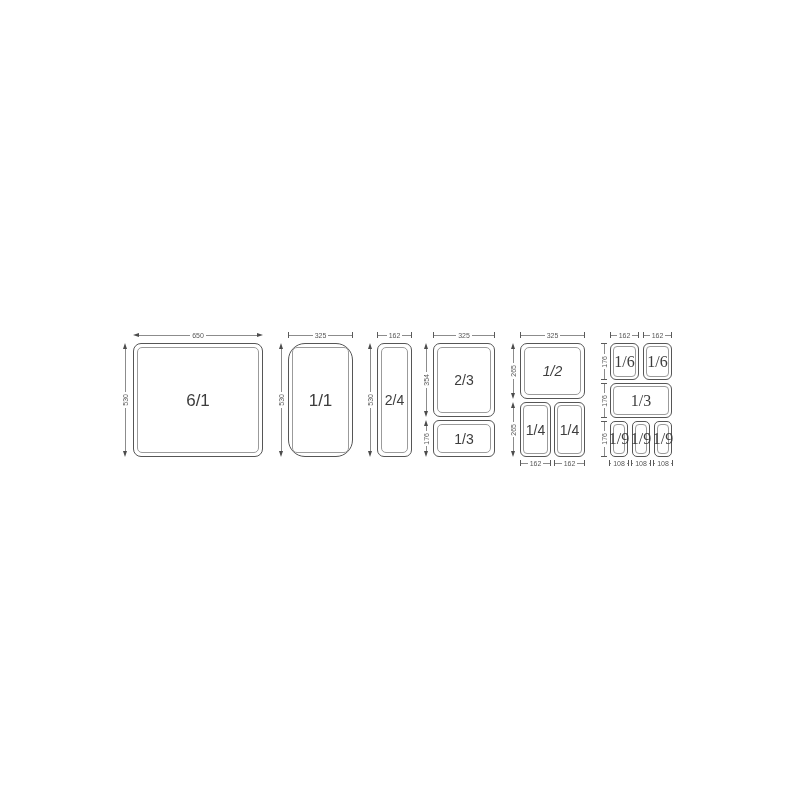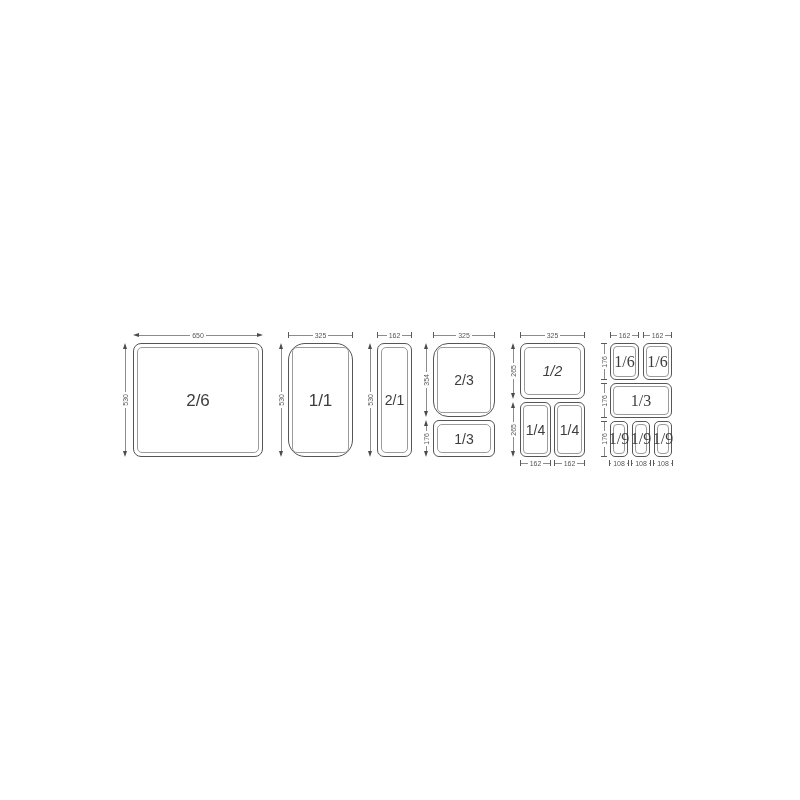--- a/index.html
+++ b/index.html
@@ -60,21 +60,21 @@
     <span class="ar ar-r"></span>
   </div>
   <div class="vdim" style="left:121px;top:343px;height:114px;">
     <span class="ar ar-u"></span>
     <span class="vln"></span>
     <span class="vdl">530</span>
     <span class="vln"></span>
     <span class="ar ar-d"></span>
   </div>
   <div class="cell" style="left:133px;top:343px;width:130px;height:114px;border-radius:8px;">
-    <span class="pan-label fs-l">2/6</span>
+    <span class="pan-label fs-l">6/1</span>
   </div>
 
   <div class="hdim" style="left:288px;top:331px;width:65px;">
     <span class="htick"></span>
     <span class="hln"></span>
     <span class="hdl">325</span>
     <span class="hln"></span>
     <span class="htick"></span>
   </div>
   <div class="vdim" style="left:277px;top:343px;height:114px;">
@@ -96,21 +96,21 @@
     <span class="htick"></span>
   </div>
   <div class="vdim" style="left:366px;top:343px;height:114px;">
     <span class="ar ar-u"></span>
     <span class="vln"></span>
     <span class="vdl">530</span>
     <span class="vln"></span>
     <span class="ar ar-d"></span>
   </div>
   <div class="cell" style="left:377px;top:343px;width:35px;height:114px;border-radius:7px;">
-    <span class="pan-label fs-m">2/1</span>
+    <span class="pan-label fs-m">2/4</span>
   </div>
 
   <div class="hdim" style="left:433px;top:331px;width:62px;">
     <span class="htick"></span>
     <span class="hln"></span>
     <span class="hdl">325</span>
     <span class="hln"></span>
     <span class="htick"></span>
   </div>
   <div class="vdim" style="left:422px;top:343px;height:74px;">
@@ -120,21 +120,21 @@
     <span class="vln"></span>
     <span class="ar ar-d"></span>
   </div>
   <div class="vdim" style="left:422px;top:420px;height:37px;">
     <span class="ar ar-u"></span>
     <span class="vln"></span>
     <span class="vdl">176</span>
     <span class="vln"></span>
     <span class="ar ar-d"></span>
   </div>
-  <div class="cell" style="left:433px;top:343px;width:62px;height:74px;border-radius:15px;">
+  <div class="cell" style="left:433px;top:343px;width:62px;height:74px;border-radius:7px;">
     <span class="pan-label fs-m">2/3</span>
   </div>
   <div class="cell" style="left:433px;top:420px;width:62px;height:37px;border-radius:6px;">
     <span class="pan-label fs-m">1/3</span>
   </div>
 
   <div class="hdim" style="left:520px;top:331px;width:65px;">
     <span class="htick"></span>
     <span class="hln"></span>
     <span class="hdl">325</span>

